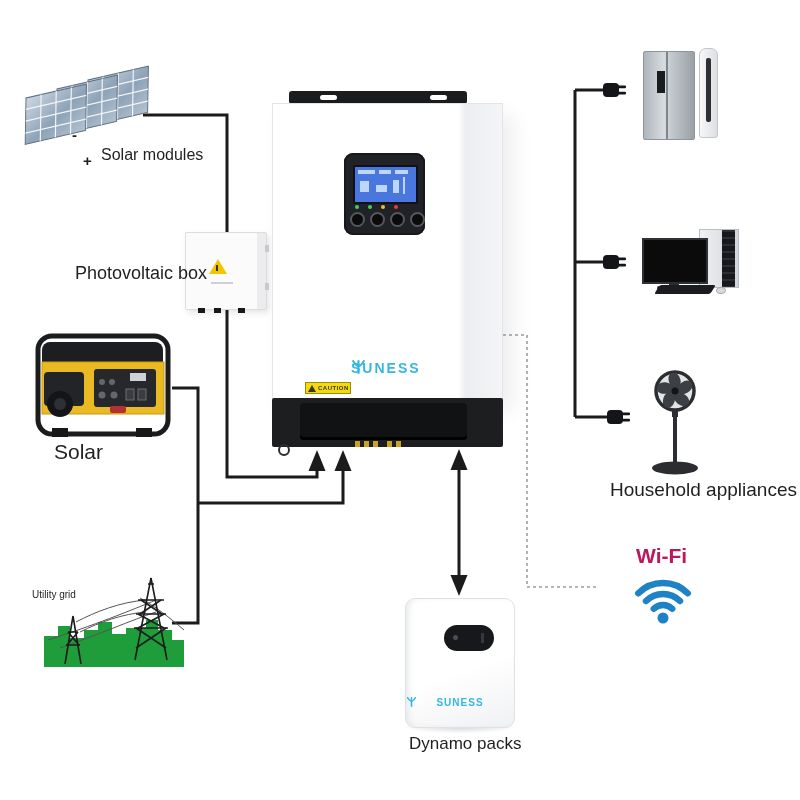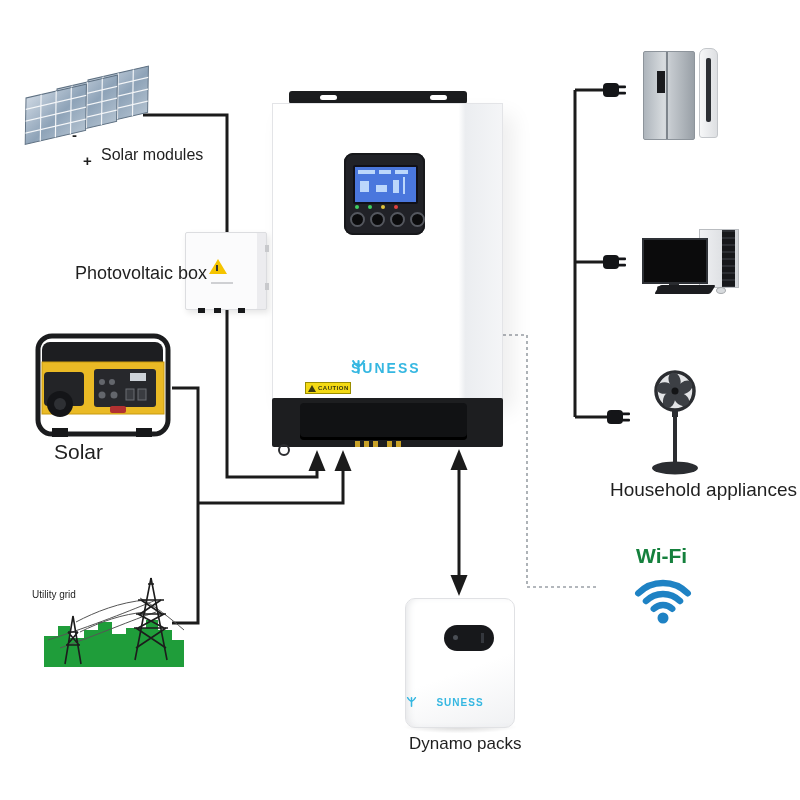--- a/index.html
+++ b/index.html
@@ -9,21 +9,21 @@
   svg{position:absolute;left:0;top:0;}
   
   .lbl{position:absolute;white-space:nowrap;color:#1f1f1f;}
   #lbl-solar{left:101px;top:146px;font-size:16px;}
   #lbl-minus{left:72px;top:126px;font-size:15px;font-weight:bold;}
   #lbl-plus{left:83px;top:152px;font-size:15px;font-weight:bold;}
   #lbl-pv{left:75px;top:263px;font-size:18px;}
   #lbl-dynamo{left:54px;top:440px;font-size:21px;}
   #lbl-utility{left:32px;top:589px;font-size:10px;}
   #lbl-household{left:574px;top:479px;font-size:19px;margin-left:36px;}
-  #lbl-wifi{left:636px;top:544px;font-size:21px;font-weight:bold;color:#15803d;}
+  #lbl-wifi{left:636px;top:544px;font-size:21px;font-weight:bold;color:#be185d;}
   #lbl-battery{left:409px;top:734px;font-size:17px;}
   
   #pvbox{left:185px;top:232px;width:80px;height:76px;background:#fbfbfc;border:1px solid #dcdde0;
          border-radius:2px;box-shadow:2px 3px 6px rgba(0,0,0,.10), inset -9px 0 0 #ececef;}
   #pvbox .warn-tri{position:absolute;left:23px;top:26px;width:0;height:0;
          border-left:9px solid transparent;border-right:9px solid transparent;border-bottom:15px solid #f5c400;}
   #pvbox .warn-mark{position:absolute;left:30px;top:32px;width:2px;height:6px;background:#333;}
   #pvbox .pv-line{position:absolute;left:25px;top:49px;width:22px;height:2px;background:#cfd0d3;}
   #pvbox .pv-foot{position:absolute;bottom:-4px;width:7px;height:5px;background:#17181a;}
   #pvbox .f1{left:12px;} #pvbox .f2{left:28px;} #pvbox .f3{left:52px;}

